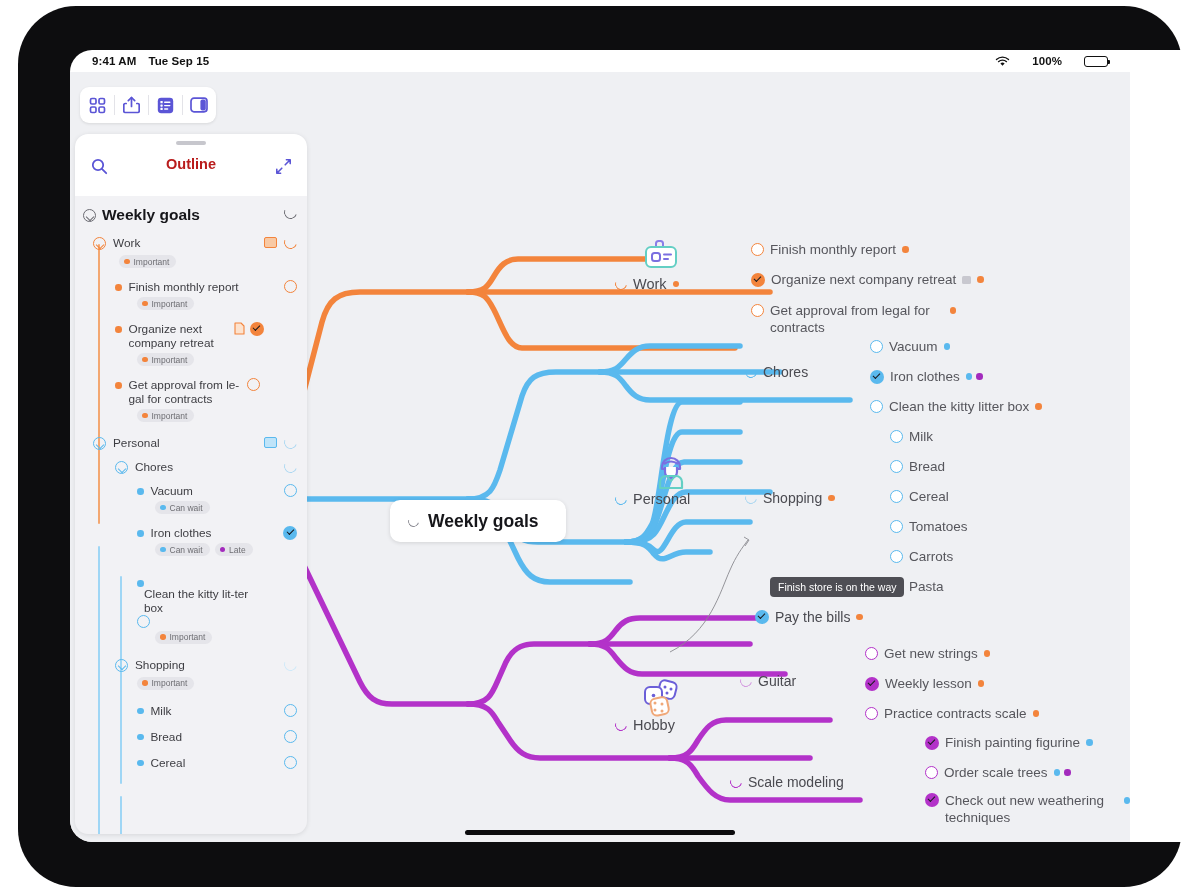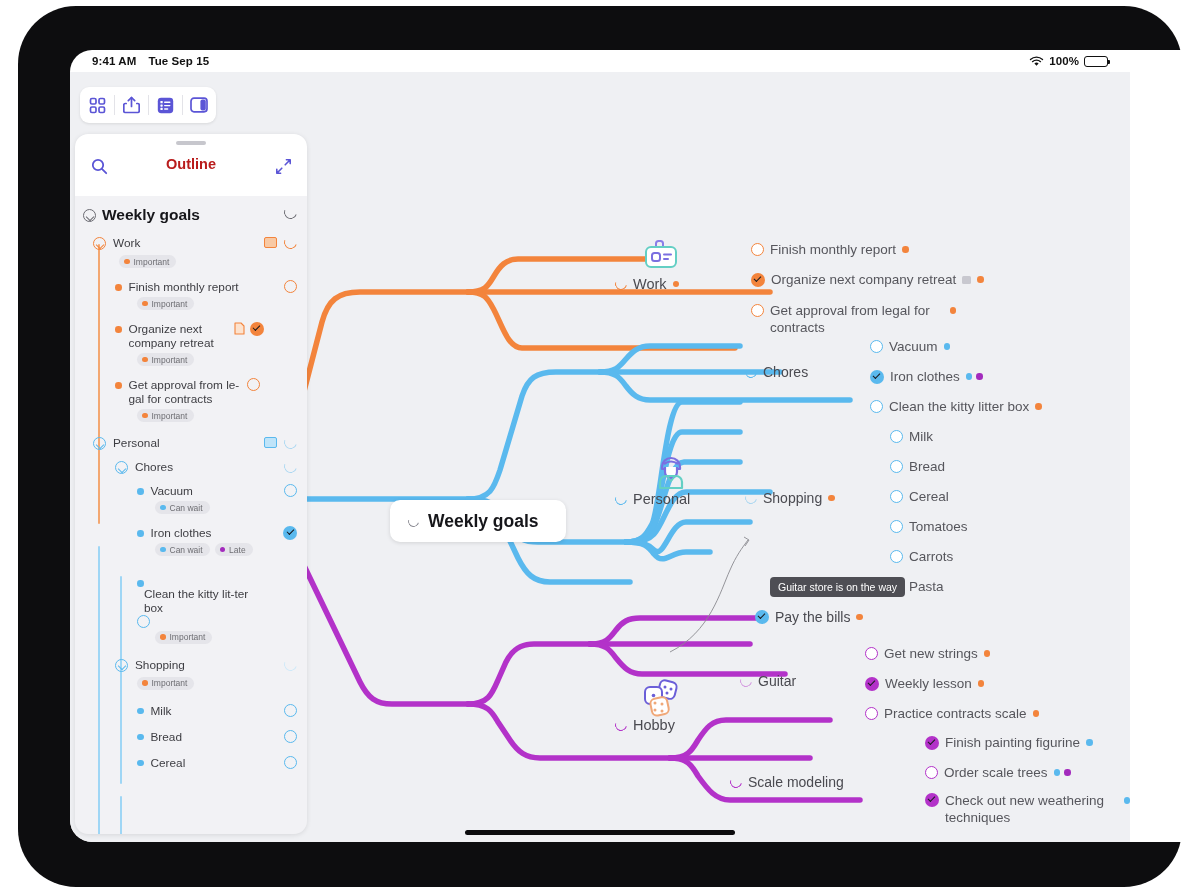--- a/index.html
+++ b/index.html
@@ -32,21 +32,21 @@
   #status-bar {
     position: absolute; left: 0; top: 0;
     width: 1060px; height: 22px;
     display: flex; align-items: center;
     padding: 0 22px;
     font-size: 11.5px; font-weight: bold; color: #111;
     letter-spacing: .1px;
   }
   #status-bar .st-time { margin-right: 12px; }
   #status-bar .st-right {
-    margin-left: auto; display: flex; align-items: center; gap: 5px;
+    margin-left: auto; display: flex; align-items: center; gap: 22px;
   }
   .wifi-icon { width: 15px; height: 11px; display:block; }
   .battery-icon {
     width: 24px; height: 11px; border: 1.3px solid #111;
     border-radius: 3px; position: relative; padding: 1.3px;
   }
   .battery-icon::after{
     content:""; position:absolute; right:-3px; top:3.2px;
     width:1.8px; height:4px; background:#111; border-radius:0 1px 1px 0;
   }
@@ -496,21 +496,21 @@
         <span class="mdot" style="background:#5ab9ee"></span>
         <span class="mdot" style="background:#a32bbd; margin-left:-2px"></span>
       </div>
       <div class="mnode m-leaf wrap" style="left:855px; top:720px; color:#b332c9; max-width:210px;">
         <span class="mdone" style="margin-top:1px"></span>
         <span class="mlabel">Check out new weathering techniques</span>
         <span class="mdot" style="background:#5ab9ee; margin-top:5px"></span>
       </div>
 
       <div id="tooltip">
-        <span>Guitar store is on the way</span>
+        <span>Finish store is on the way</span>
       </div>
 
       <div id="toolbar">
         <div class="tb-btn">
           <svg width="17" height="17" viewBox="0 0 17 17">
             <rect x="1.5" y="1.5" width="5.5" height="5.5" rx="1.4" fill="none" stroke="#5b55d6" stroke-width="1.7"></rect>
             <rect x="10" y="1.5" width="5.5" height="5.5" rx="1.4" fill="none" stroke="#5b55d6" stroke-width="1.7"></rect>
             <rect x="1.5" y="10" width="5.5" height="5.5" rx="1.4" fill="none" stroke="#5b55d6" stroke-width="1.7"></rect>
             <rect x="10" y="10" width="5.5" height="5.5" rx="1.4" fill="none" stroke="#5b55d6" stroke-width="1.7"></rect>
           </svg>

